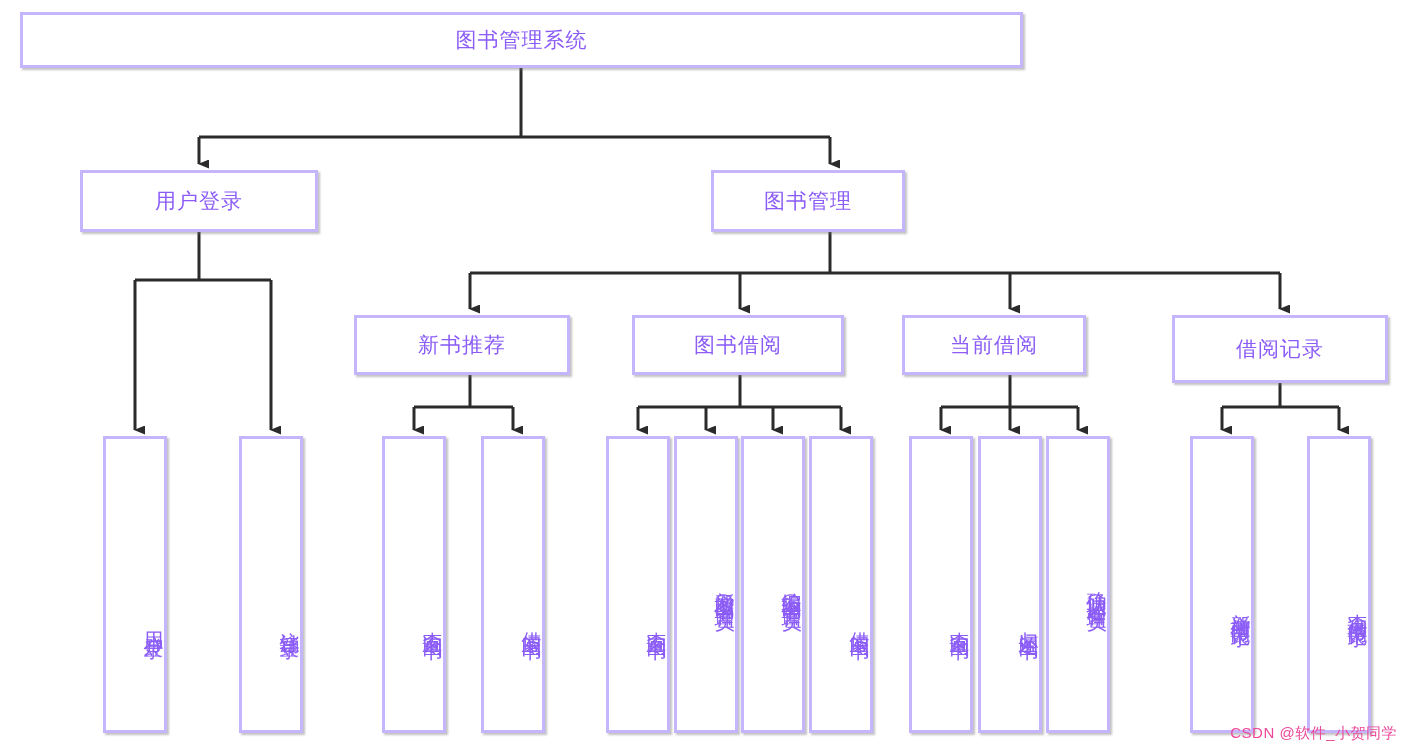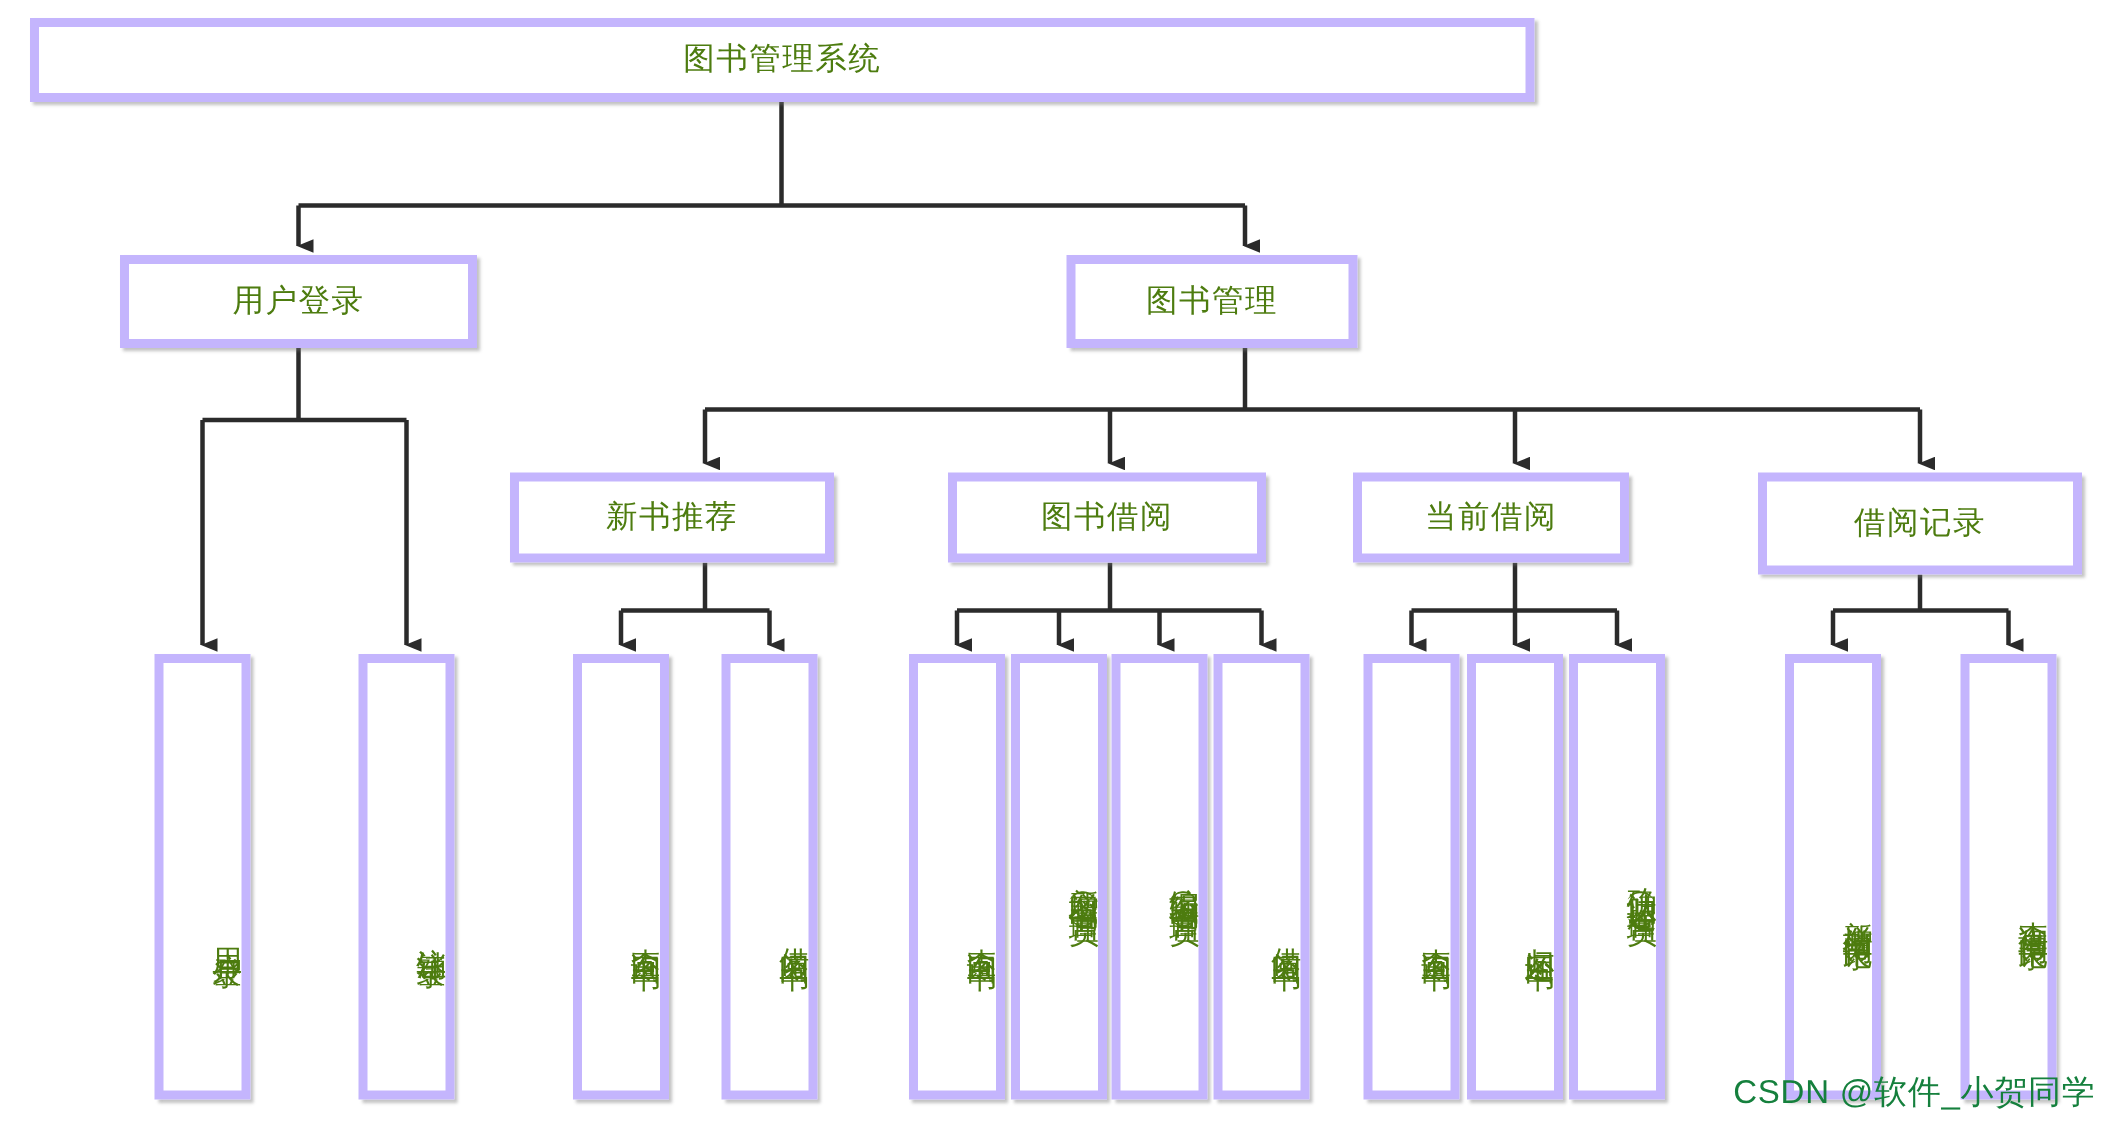--- a/index.html
+++ b/index.html
@@ -23,26 +23,26 @@
     left: 0;
     top: 0;
     width: 1405px;
     height: 747px;
     pointer-events: none;
   }
   .node {
     position: absolute;
     box-sizing: border-box;
     background: #ffffff;
-    border: 6px solid #c4b5fd;
+    border: 3px solid #c4b5fd;
     box-shadow: 2px 2px 2px rgba(120,120,120,0.45);
     display: flex;
     align-items: center;
     justify-content: center;
-    color: #4d7c0f;
+    color: #8b5cf6;
   }
   .node.horizontal {
     font-size: 21px;
     letter-spacing: 1px;
     line-height: 1.2;
   }
   .node.vertical {
     writing-mode: vertical-rl;
     text-orientation: upright;
     font-size: 20px;
@@ -56,22 +56,22 @@
     display: block;
     white-space: nowrap;
   }
   .node.vertical .node-label {
     white-space: normal;
   }
   #watermark {
     position: absolute;
     right: 8px;
     bottom: 4px;
-    font-size: 22px;
-    color: #15803d;
+    font-size: 15px;
+    color: #ec4899;
     letter-spacing: 0.5px;
     white-space: nowrap;
     user-select: none;
   }
 </style>
 </head>
 <body>
 
 <div id="diagram-root">
 
@@ -129,21 +129,21 @@
     <span class="node-label">图书管理系统</span>
   </div>
 
   <div class="node horizontal" style="left:80px; top:170px; width:238px; height:62px;">
     <span class="node-label">用户登录</span>
   </div>
   <div class="node horizontal" style="left:711px; top:170px; width:194px; height:62px;">
     <span class="node-label">图书管理</span>
   </div>
 
-  <div class="node horizontal" style="left:340px; top:315px; width:216px; height:60px;">
+  <div class="node horizontal" style="left:354px; top:315px; width:216px; height:60px;">
     <span class="node-label">新书推荐</span>
   </div>
   <div class="node horizontal" style="left:632px; top:315px; width:212px; height:60px;">
     <span class="node-label">图书借阅</span>
   </div>
   <div class="node horizontal" style="left:902px; top:315px; width:184px; height:60px;">
     <span class="node-label">当前借阅</span>
   </div>
   <div class="node horizontal" style="left:1172px; top:315px; width:216px; height:68px;">
     <span class="node-label">借阅记录</span>

